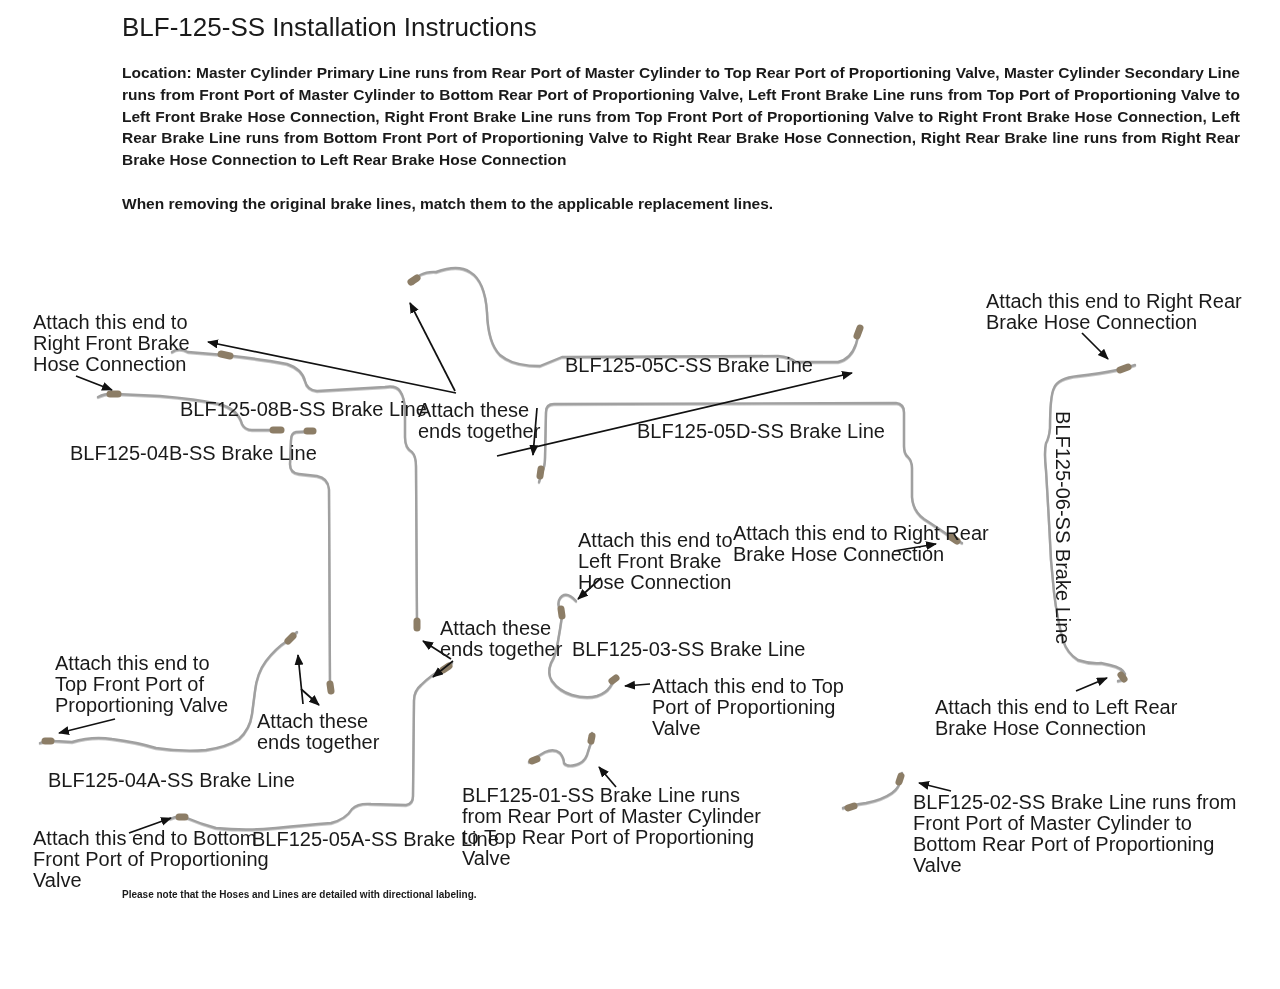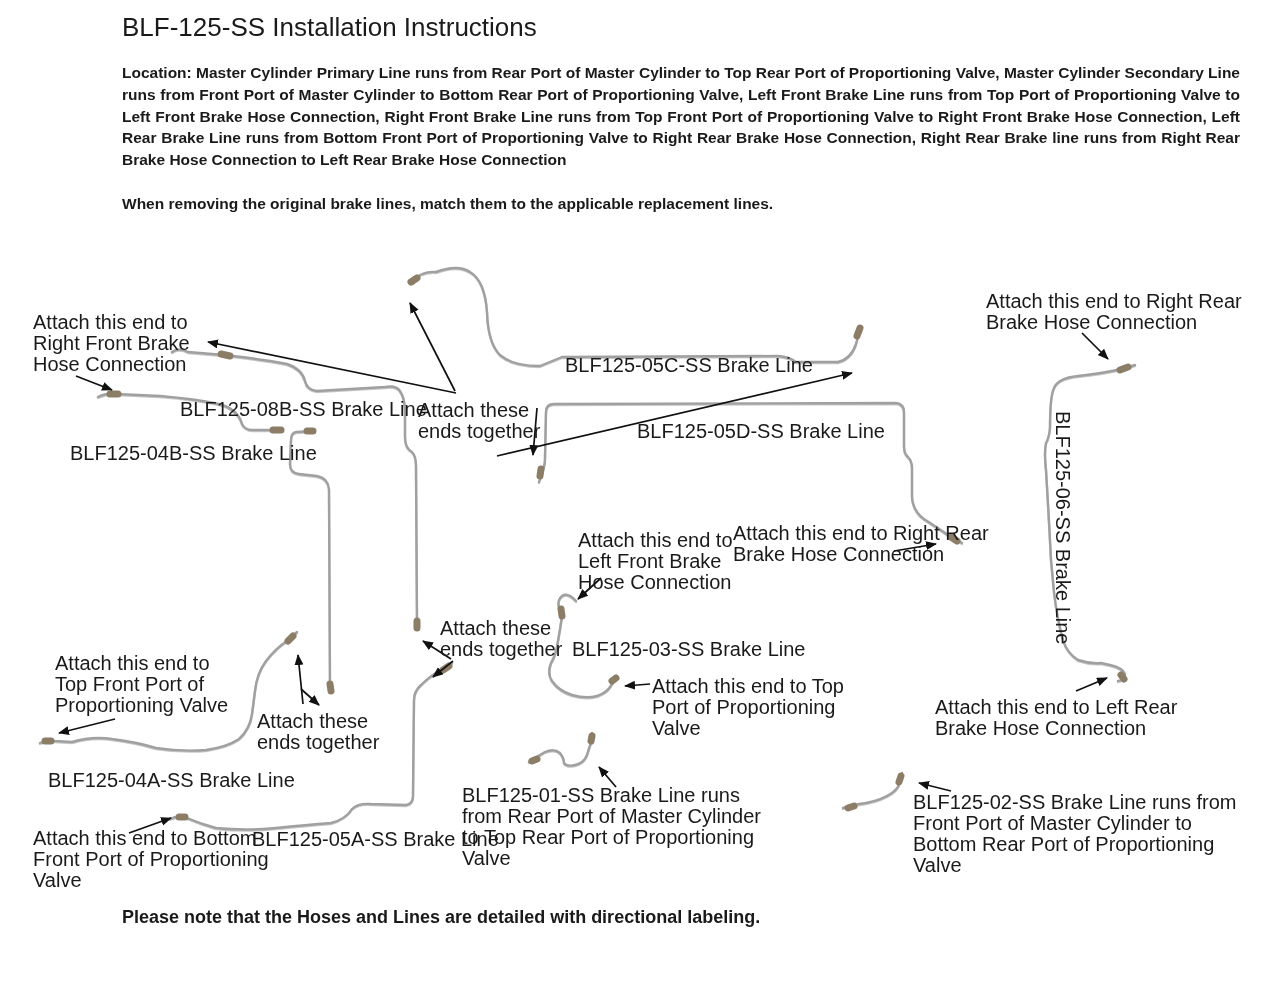--- a/index.html
+++ b/index.html
@@ -16,22 +16,22 @@
   .intro {
     position:absolute; left:122px; top:62px; width:1118px;
     font-size:15.5px; font-weight:bold; line-height:21.8px;
     text-align:justify;
   }
   .match-note {
     position:absolute; left:122px; top:195px;
     font-size:15.5px; font-weight:bold;
   }
   .footer {
-    position:absolute; left:122px; top:906px;
-    font-size:18px; font-weight:bold; line-height:22.6px;
+    position:absolute; left:122px; top:884px;
+    font-size:10px; font-weight:bold; line-height:22.6px;
   }
   svg.diagram { position:absolute; left:0; top:0; }
   .tubes { filter: drop-shadow(0px 1.5px 0.6px rgba(0,0,0,0.22)); }
   .dlabel {
     position:absolute; font-size:20px; line-height:21px;
     white-space:pre-line; color:#1a1a1a;
   }
   .dlabel.vertical { writing-mode:vertical-rl; }
 </style>
 </head>

